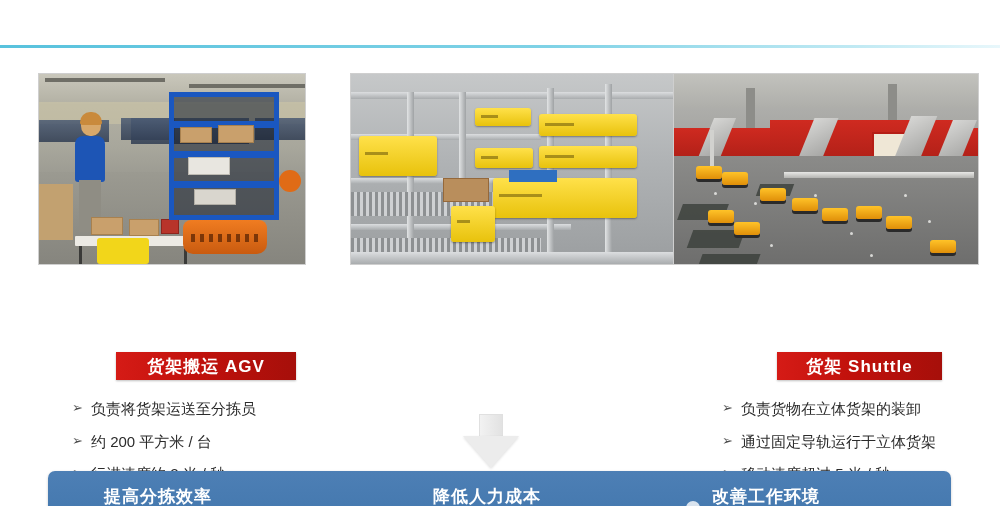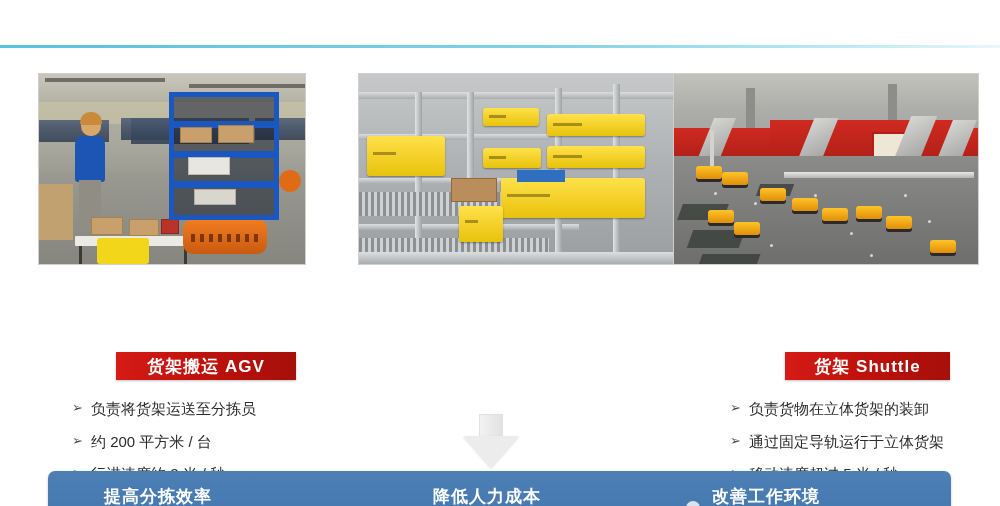--- a/index.html
+++ b/index.html
@@ -36,21 +36,21 @@
   .logo-txt{display:flex;flex-direction:column;line-height:1;}
   .logo-cn{font-size:11px;font-weight:bold;color:#3c3c3c;letter-spacing:.5px;}
   .logo-en{font-size:5px;color:#8a8a8a;letter-spacing:.2px;margin-top:2px;}
   .zx-mark{width:22px;height:19px;flex:none;position:relative;}
   .zx-cn{font-size:14px;font-weight:bold;color:#3c3c3c;letter-spacing:0;}
   .zx-en{font-size:4.5px;color:#9a9a9a;letter-spacing:.3px;margin-top:2px;}
 
   
   .col{position:absolute;top:73px;}
   .col-1{left:22px;width:268px;margin-left:16px;}
-  .col-2{left:358px;width:348px;}
+  .col-2{left:350px;width:348px;}
   .col-3{left:673px;width:306px;}
 
   .photo{
     width:100%;height:192px;
     border:1px solid #cfcfcf;
     box-sizing:border-box;
     position:relative;overflow:hidden;
     background:#9a9a92;
   }
 

